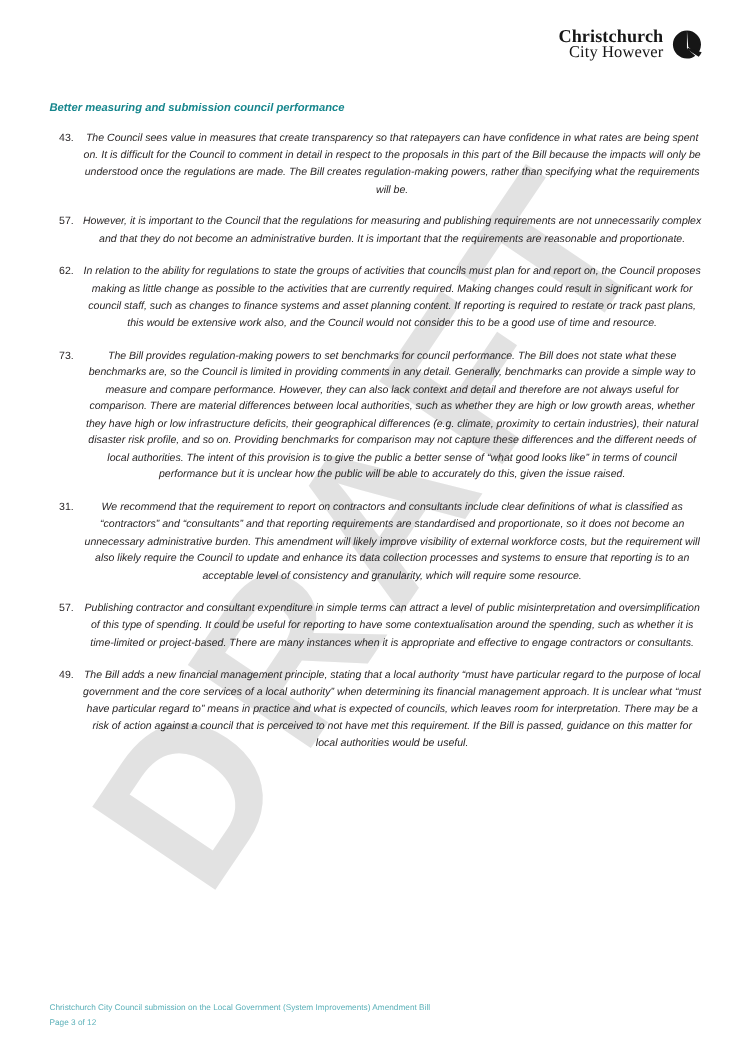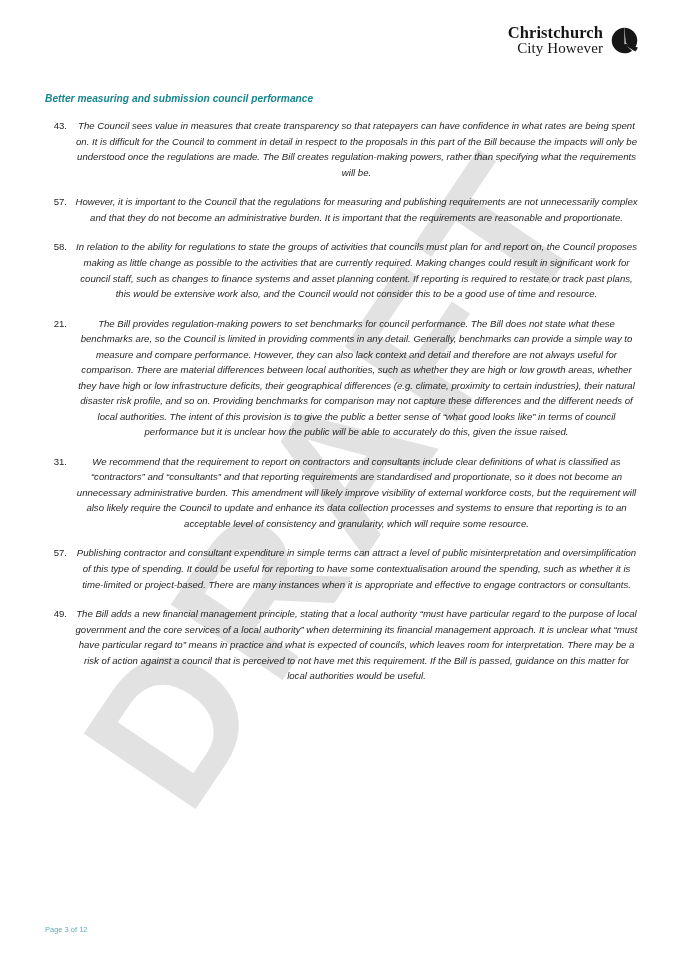--- a/index.html
+++ b/index.html
@@ -172,26 +172,26 @@
       <span class="para-num">43.</span>
       <span class="para-text">The Council sees value in measures that create transparency so that ratepayers can have confidence in what rates are being spent on. It is difficult for the Council to comment in detail in respect to the proposals in this part of the Bill because the impacts will only be understood once the regulations are made. The Bill creates regulation-making powers, rather than specifying what the requirements will be.</span>
     </div>
 
     <div class="para">
       <span class="para-num">57.</span>
       <span class="para-text">However, it is important to the Council that the regulations for measuring and publishing requirements are not unnecessarily complex and that they do not become an administrative burden. It is important that the requirements are reasonable and proportionate.</span>
     </div>
 
     <div class="para">
-      <span class="para-num">58.</span>
+      <span class="para-num">62.</span>
       <span class="para-text">In relation to the ability for regulations to state the groups of activities that councils must plan for and report on, the Council proposes making as little change as possible to the activities that are currently required. Making changes could result in significant work for council staff, such as changes to finance systems and asset planning content. If reporting is required to restate or track past plans, this would be extensive work also, and the Council would not consider this to be a good use of time and resource.</span>
     </div>
 
     <div class="para">
-      <span class="para-num">21.</span>
+      <span class="para-num">73.</span>
       <span class="para-text">The Bill provides regulation-making powers to set benchmarks for council performance. The Bill does not state what these benchmarks are, so the Council is limited in providing comments in any detail. Generally, benchmarks can provide a simple way to measure and compare performance. However, they can also lack context and detail and therefore are not always useful for comparison. There are material differences between local authorities, such as whether they are high or low growth areas, whether they have high or low infrastructure deficits, their geographical differences (e.g. climate, proximity to certain industries), their natural disaster risk profile, and so on. Providing benchmarks for comparison may not capture these differences and the different needs of local authorities. The intent of this provision is to give the public a better sense of “what good looks like” in terms of council performance but it is unclear how the public will be able to accurately do this, given the issue raised.</span>
     </div>
 
     <div class="para">
       <span class="para-num">31.</span>
       <span class="para-text">We recommend that the requirement to report on contractors and consultants include clear definitions of what is classified as “contractors” and “consultants” and that reporting requirements are standardised and proportionate, so it does not become an unnecessary administrative burden. This amendment will likely improve visibility of external workforce costs, but the requirement will also likely require the Council to update and enhance its data collection processes and systems to ensure that reporting is to an acceptable level of consistency and granularity, which will require some resource.</span>
     </div>
 
     <div class="para">
       <span class="para-num">57.</span>
@@ -200,16 +200,17 @@
 
 
     <div class="para">
       <span class="para-num">49.</span>
       <span class="para-text">The Bill adds a new financial management principle, stating that a local authority “must have particular regard to the purpose of local government and the core services of a local authority” when determining its financial management approach. It is unclear what “must have particular regard to” means in practice and what is expected of councils, which leaves room for interpretation. There may be a risk of action against a council that is perceived to not have met this requirement. If the Bill is passed, guidance on this matter for local authorities would be useful.</span>
     </div>
 
   </div>
 
   <div class="footer">
+    <span class="footer-line">Christchurch City Council submission on the Local Government (System Improvements) Amendment Bill</span>
     <span class="footer-line">Page 3 of 12</span>
   </div>
 
 </div>
 
 </body></html>

